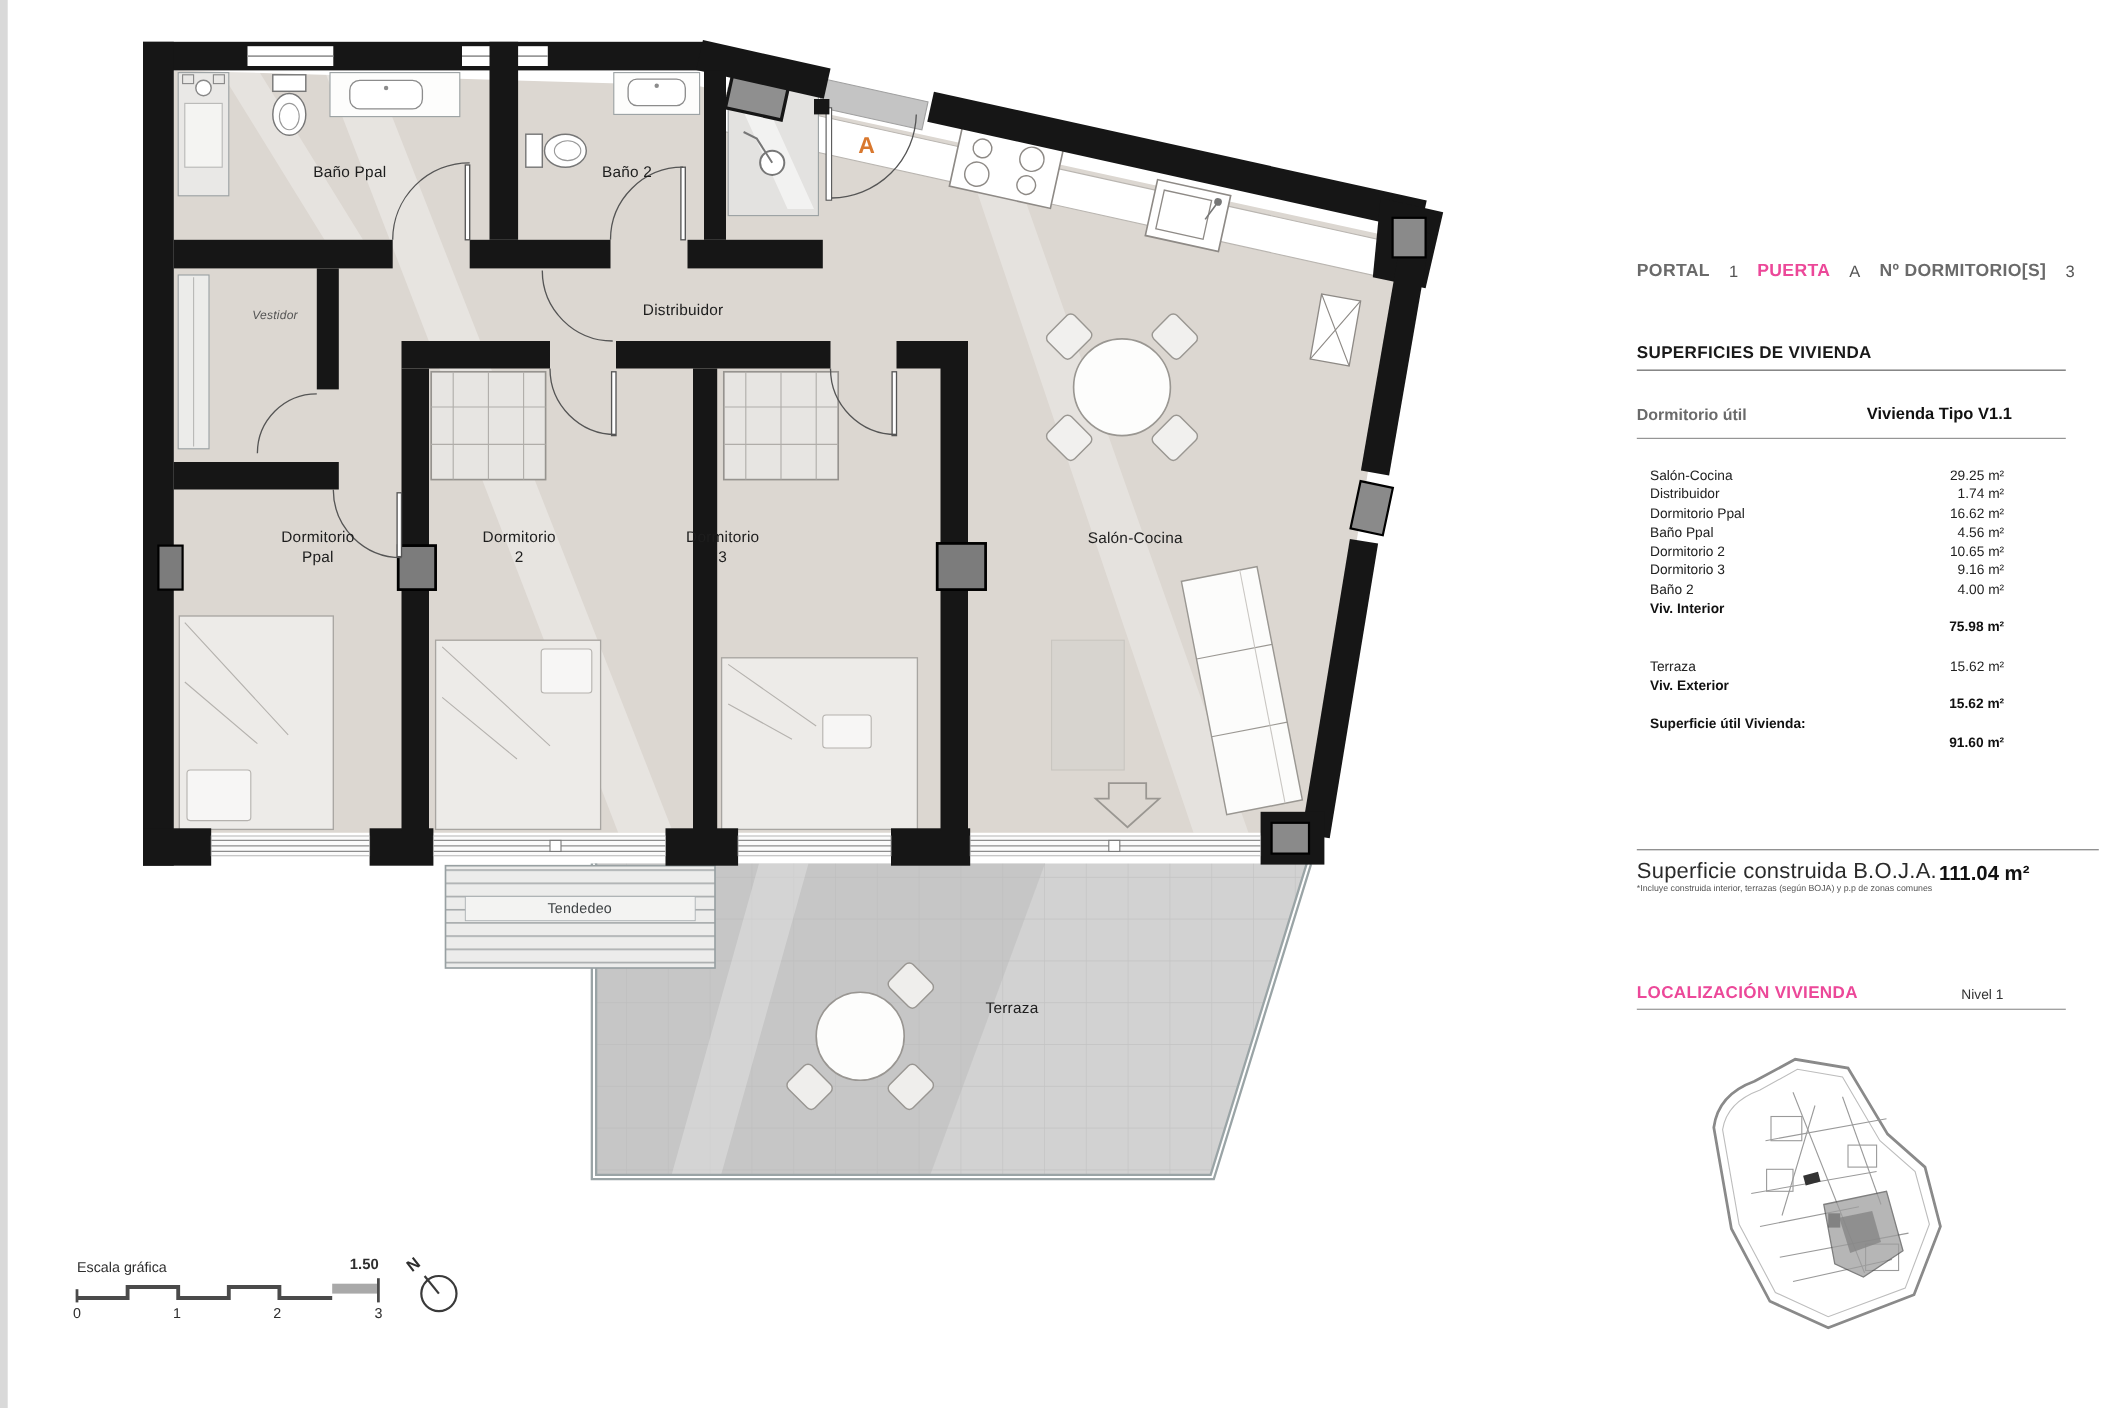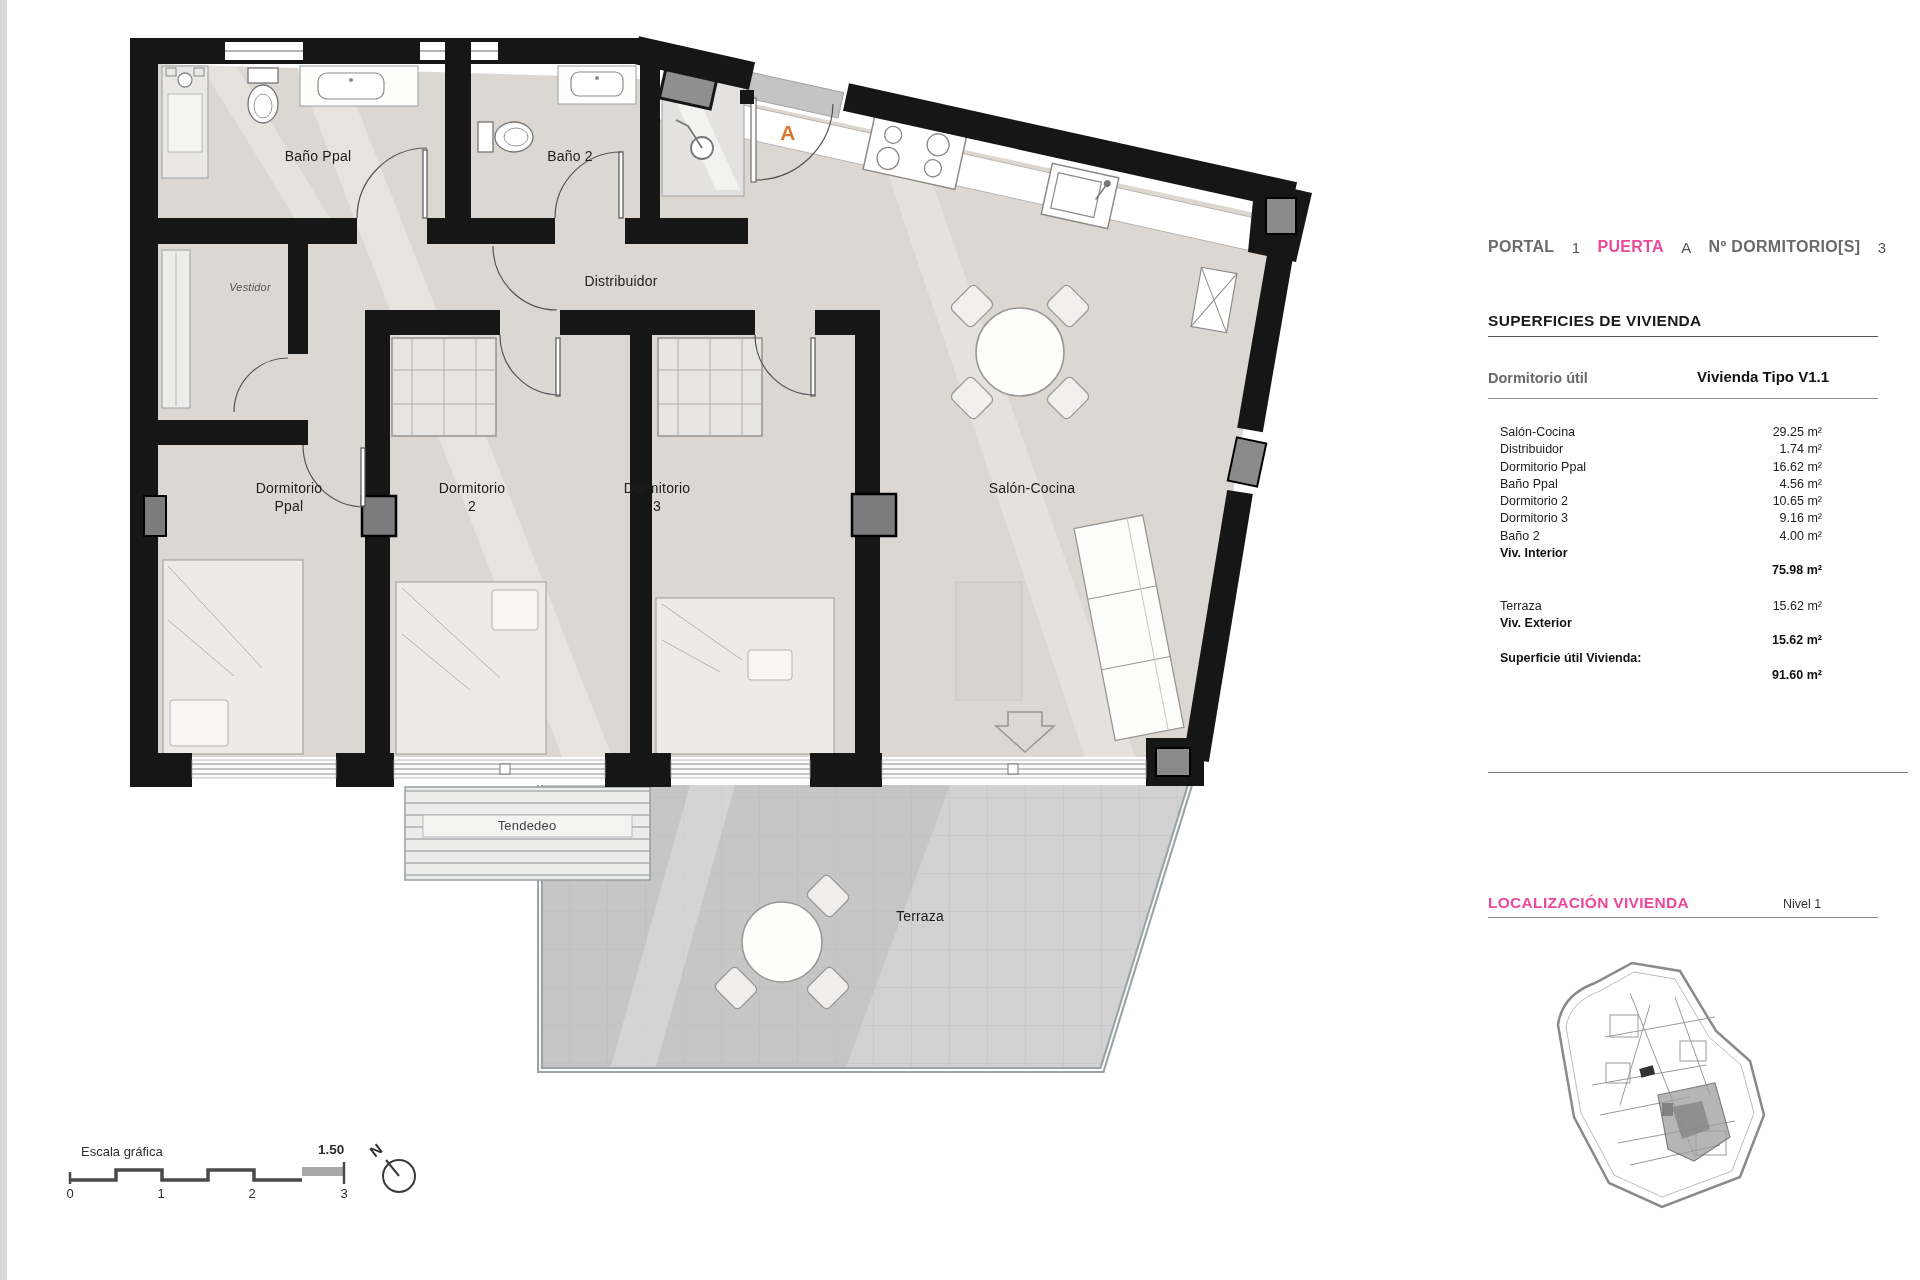--- a/index.html
+++ b/index.html
@@ -6,21 +6,21 @@
     font-family:"Liberation Sans","DejaVu Sans",sans-serif;}
   .page{position:relative;width:1920px;height:1280px;background:#ffffff;}
   .edge-strip{position:absolute;left:0;top:0;width:7px;height:1280px;background:#d9d9d9;}
   .plan-wrap{position:absolute;left:0;top:0;width:1440px;height:1280px;}
   .plan-svg{position:absolute;left:0;top:0;}
   .lbl{position:absolute;transform:translate(-50%,-50%);font-size:14px;color:#1d1d1d;
     white-space:pre-line;text-align:center;line-height:1.25;letter-spacing:.2px;}
   .lbl-small{font-size:11px;font-style:italic;color:#555;}
   .lbl-tend{font-size:13px;color:#3f4345;}
   .lbl-A{font-size:21px;font-weight:bold;color:#d9782e;}
-  .lbl-scale{font-size:13px;color:#2e2e2e;transform:none;margin-left:11px;}
+  .lbl-scale{font-size:13px;color:#2e2e2e;transform:none;}
   .lbl-ratio{font-size:13.5px;font-weight:bold;color:#2e2e2e;transform:none;}
   .tick{position:absolute;font-size:13px;color:#2e2e2e;transform:translate(-50%,0);}
   .north-n{position:absolute;font-size:15px;font-weight:bold;color:#2e2e2e;
     transform:translate(-50%,-50%) rotate(-38deg);}
   
   .panel{position:absolute;left:1488px;top:0;width:425px;height:1280px;}
   .hdr-row{position:absolute;top:238px;left:0;width:398px;display:flex;align-items:center;
     justify-content:space-between;font-size:16px;}
   .hdr-lab{font-weight:bold;color:#6a6a6a;letter-spacing:.3px;}
   .hdr-val{color:#555;font-size:15px;}
@@ -400,20 +400,25 @@
           <span class="v">15.62 m²</span>
         </div>
       <div class="arow abold">
           <span>Superficie útil Vivienda:</span>
           <span class="v">91.60 m²</span>
         </div>
     </div>
 
     <div class="constr">
       <div class="constr-line"></div>
+      <div class="crow light" style="margin-top:8px;">
+        <div class="cl">Superficie construida B.O.J.A.</div>
+        <div class="cn">*Incluye construida interior, terrazas (según BOJA) y p.p de zonas comunes</div>
+        <div class="cv">111.04 m²</div>
+      </div>
     </div>
 
     <div class="loc-title">LOCALIZACIÓN VIVIENDA</div>
     <div class="loc-level">Nivel 1</div>
     <div class="rule rule-light" style="top:917px;width:390px;"></div>
 
     <svg class="minimap" width="300" height="300" viewBox="0 0 300 300">
       <path d="M85,38 Q52,50 48,80 L64,172 L99,238 L152,262 L230,232 L254,170 L240,116 L206,86 L170,26 L122,18 Z" fill="#ffffff" stroke="#8a8a8a" stroke-width="2.5"></path>
       <path d="M90,46 Q60,57 56,82 L71,168 L104,230 L152,252 L222,226 L244,168 L231,120 L199,92 L165,34 L124,27 Z" fill="none" stroke="#bdbdbd" stroke-width="1"></path>
       <g stroke="#9a9a9a" stroke-width="1" fill="none">

